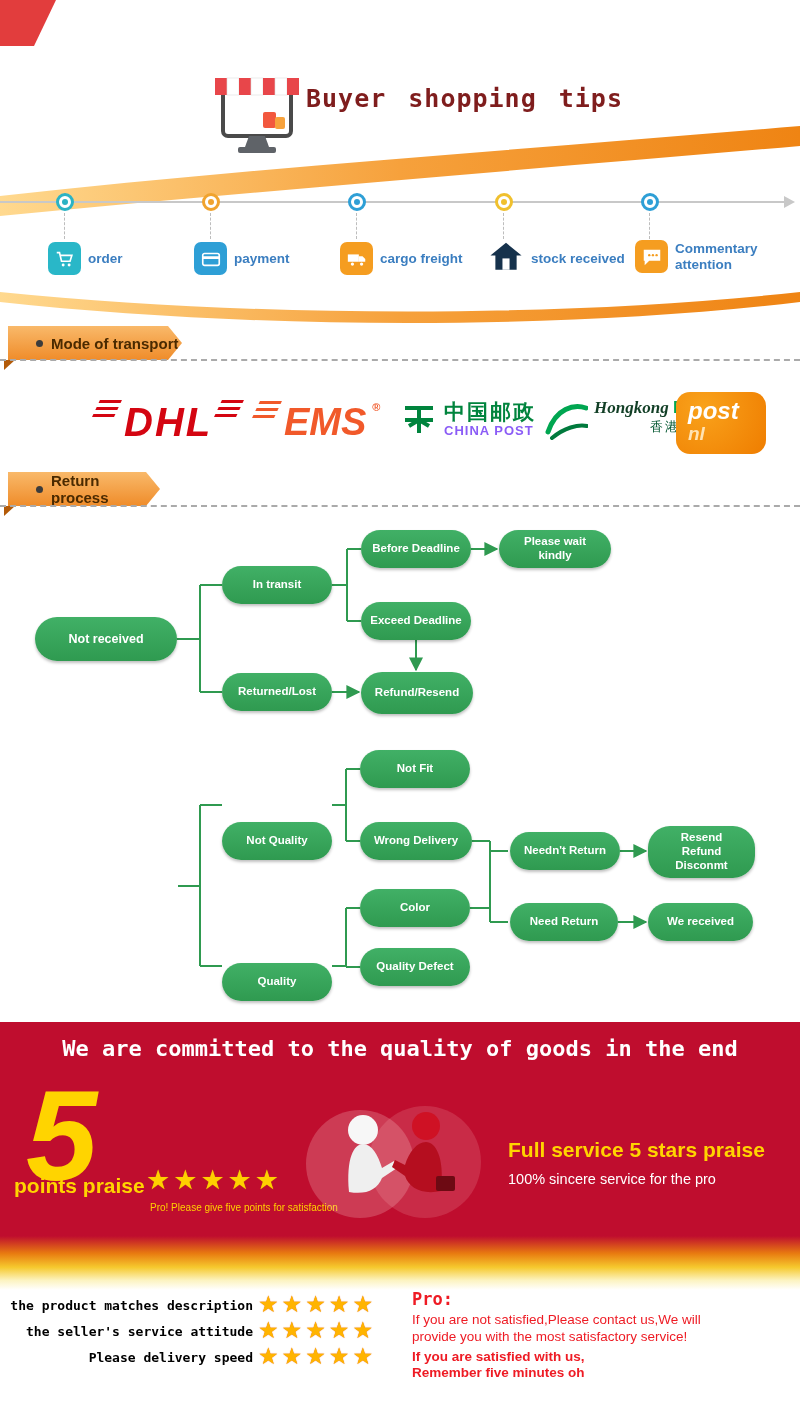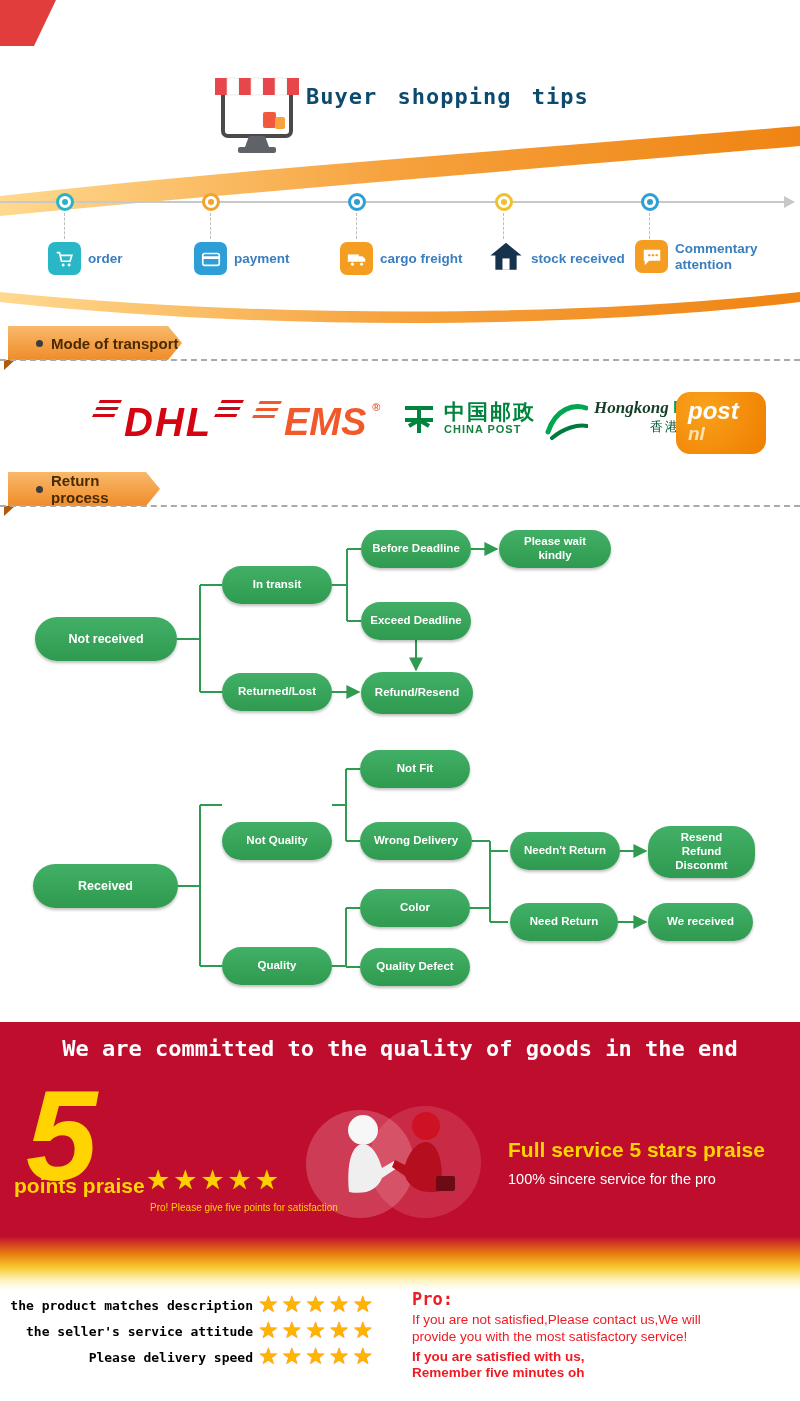--- a/index.html
+++ b/index.html
@@ -2,21 +2,21 @@
 <html><head>
 <meta charset="utf-8">
 <style>
   html,body{margin:0;padding:0;background:#fff;}
   .page{position:relative;width:800px;height:1401px;background:#fff;overflow:hidden;
         font-family:"Liberation Sans",sans-serif;}
   .abs{position:absolute;}
   .mono{font-family:"DejaVu Sans Mono",monospace;font-weight:bold;}
 
   
-  .page-title{left:306px;top:84px;font-size:22px;color:#0c4a6e;letter-spacing:1px;word-spacing:6px;}
+  .page-title{left:306px;top:84px;font-size:25px;color:#7f1d1d;letter-spacing:1px;word-spacing:6px;}
 
   
   .timeline-line{left:0;top:201px;width:784px;height:2px;background:#c8c8c8;}
   .timeline-arrow{left:784px;top:196px;width:0;height:0;border-left:11px solid #c8c8c8;
                   border-top:6px solid transparent;border-bottom:6px solid transparent;}
   .step-circle{position:absolute;width:12px;height:12px;border-radius:50%;background:#fff;
                border:3px solid var(--c);display:flex;align-items:center;justify-content:center;}
   .step-circle i{width:6px;height:6px;border-radius:50%;background:var(--c);}
   .step-dash{position:absolute;width:0;border-left:1px dashed #bdbdbd;height:26px;top:213px;}
   .step{position:absolute;display:flex;align-items:center;gap:7px;}
@@ -34,21 +34,21 @@
   .dashline{position:absolute;left:0;width:800px;border-top:2px dashed #aaa;}
 
   
   .logo{position:absolute;display:flex;gap:6px;}
   .dhl-text{font-weight:900;font-style:italic;font-size:40px;color:#d40511;letter-spacing:2px;}
   .stripes{display:inline-block;width:22px;height:17px;transform:skewX(-25deg);
            background:repeating-linear-gradient(180deg,var(--sc) 0 3px,transparent 3px 7px);}
   .ems-text{font-weight:900;font-style:italic;font-size:38px;color:#f1592a;}
   .ems-reg{font-size:11px;color:#f1592a;vertical-align:top;font-weight:bold;}
   .cp-cn{font-size:21px;color:#00843d;font-weight:bold;letter-spacing:2px;line-height:1.1;}
-  .cp-en{font-size:11px;color:#15803d;font-weight:bold;letter-spacing:1px;}
+  .cp-en{font-size:13px;color:#8b5cf6;font-weight:bold;letter-spacing:1px;}
   .hk-name{font-family:"Liberation Serif",serif;font-style:italic;font-weight:bold;font-size:17px;color:#123f26;}
   .hk-post{font-weight:bold;font-size:17px;color:#00a651;}
   .hk-cn{font-size:13px;color:#00552f;letter-spacing:2px;text-align:right;}
   .postnl{width:90px;height:62px;border-radius:14px;background:radial-gradient(circle at 30% 25%,#f9a21b,#ef7d00);
           color:#fff;font-weight:800;font-style:italic;padding:6px 12px;box-sizing:border-box;}
   .pnl1{font-size:24px;line-height:26px;}
   .pnl2{font-size:19px;line-height:19px;color:#ffe3b3;}
 
   
   .flow{left:0;top:520px;width:800px;height:480px;}
@@ -290,27 +290,24 @@
     <div class="node" style="left:361px;top:82px;width:110px;height:38px;">
         <span>Exceed Deadline</span>
       </div>
     <div class="node" style="left:361px;top:152px;width:112px;height:42px;">
         <span>Refund/Resend</span>
       </div>
     <div class="node" style="left:499px;top:10px;width:112px;height:38px;">
         <span>Please wait kindly</span>
       </div>
 
-    <div class="node big" style="left:33px;top:344px;width:145px;height:44px;">
-        <span>Received</span>
-      </div>
     <div class="node" style="left:222px;top:266px;width:110px;height:38px;margin-top:36px;">
         <span>Not Quality</span>
       </div>
-    <div class="node" style="left:222px;top:427px;width:110px;height:38px;">
+    <div class="node" style="left:222px;top:443px;width:110px;height:38px;">
         <span>Quality</span>
       </div>
     <div class="node" style="left:360px;top:230px;width:110px;height:38px;">
         <span>Not Fit</span>
       </div>
     <div class="node" style="left:360px;top:302px;width:112px;height:38px;">
         <span>Wrong Delivery</span>
       </div>
     <div class="node" style="left:360px;top:369px;width:110px;height:38px;">
         <span>Color</span>

